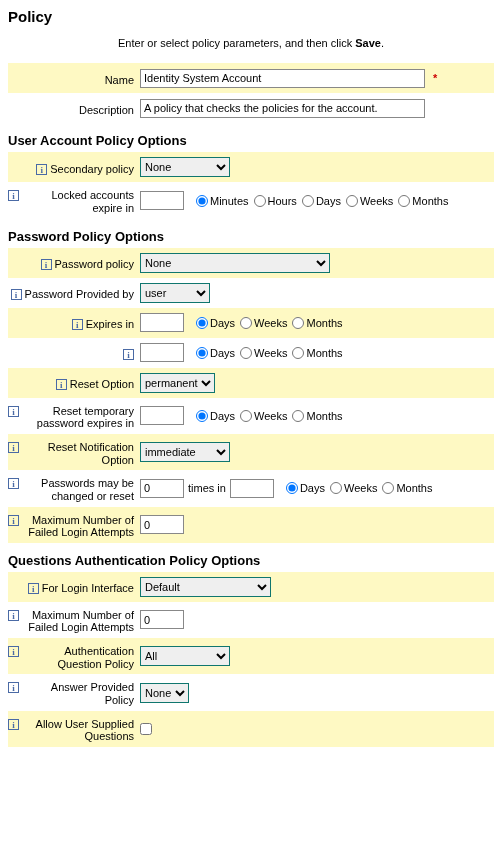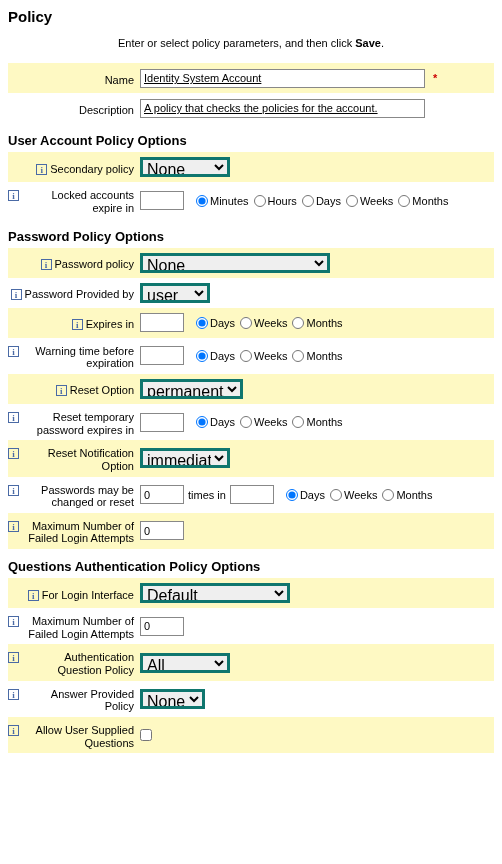--- a/index.html
+++ b/index.html
@@ -62,26 +62,26 @@
     flex-shrink: 0;
     margin-top: 1px;
   }
   input[type="text"] {
     border: 1px solid #888;
     height: 19px;
     padding: 1px 3px;
     font-size: 11px;
     font-family: inherit;
   }
-  .txt-wide { width: 285px; text-decoration: underline; }
+  .txt-wide { width: 285px; }
   .txt-sm { width: 44px; }
   select {
-    border: 3px solid #0f766e;
+    border: 1px solid #0f766e;
     height: 20px;
-    font-size: 16px;
+    font-size: 11px;
     background: #efefef;
   }
   .radioset { display: inline-flex; align-items: center; gap: 2px; margin-left: 8px;}
   .radioset label { display: inline-flex; align-items: center; gap: 1px; margin-right: 3px; }
   input[type="radio"] { margin: 0 1px 0 0; width: 12px; height: 12px; }
   input[type="checkbox"] { margin: 0; width: 12px; height: 12px; }
   .req { color: #c00; font-weight: bold; margin-left: 4px; }
 </style>
 </head>
 <body>
@@ -197,21 +197,20 @@
           <input type="radio" name="u2" style="">
           <span>Months</span>
         </label>
     </span>
   </div>
 </div>
 
 <div class="row">
   <div class="label-cell wrap">
     <span class="info-icon">i</span>
-    <span>Warning time before expiration</span>
   </div>
   <div class="controls-cell">
     <input type="text" class="txt-sm" style="">
     <span class="radioset">
       <label>
           <input type="radio" name="u3" checked="" style="">
           <span>Days</span>
         </label>
       <label>
           <input type="radio" name="u3" style="">
@@ -306,21 +305,21 @@
 </div>
 
 <h2>Questions Authentication Policy Options</h2>
 
 <div class="row stripe">
   <div class="label-cell">
     <span class="info-icon">i</span>
     <span>For Login Interface</span>
   </div>
   <div class="controls-cell">
-    <select style="width:150px"><option>Default</option></select>
+    <select style="width:131px"><option>Default</option></select>
   </div>
 </div>
 
 <div class="row">
   <div class="label-cell wrap">
     <span class="info-icon">i</span>
     <span>Maximum Number of Failed Login Attempts</span>
   </div>
   <div class="controls-cell">
     <input type="text" class="txt-sm" value="0" style="">

